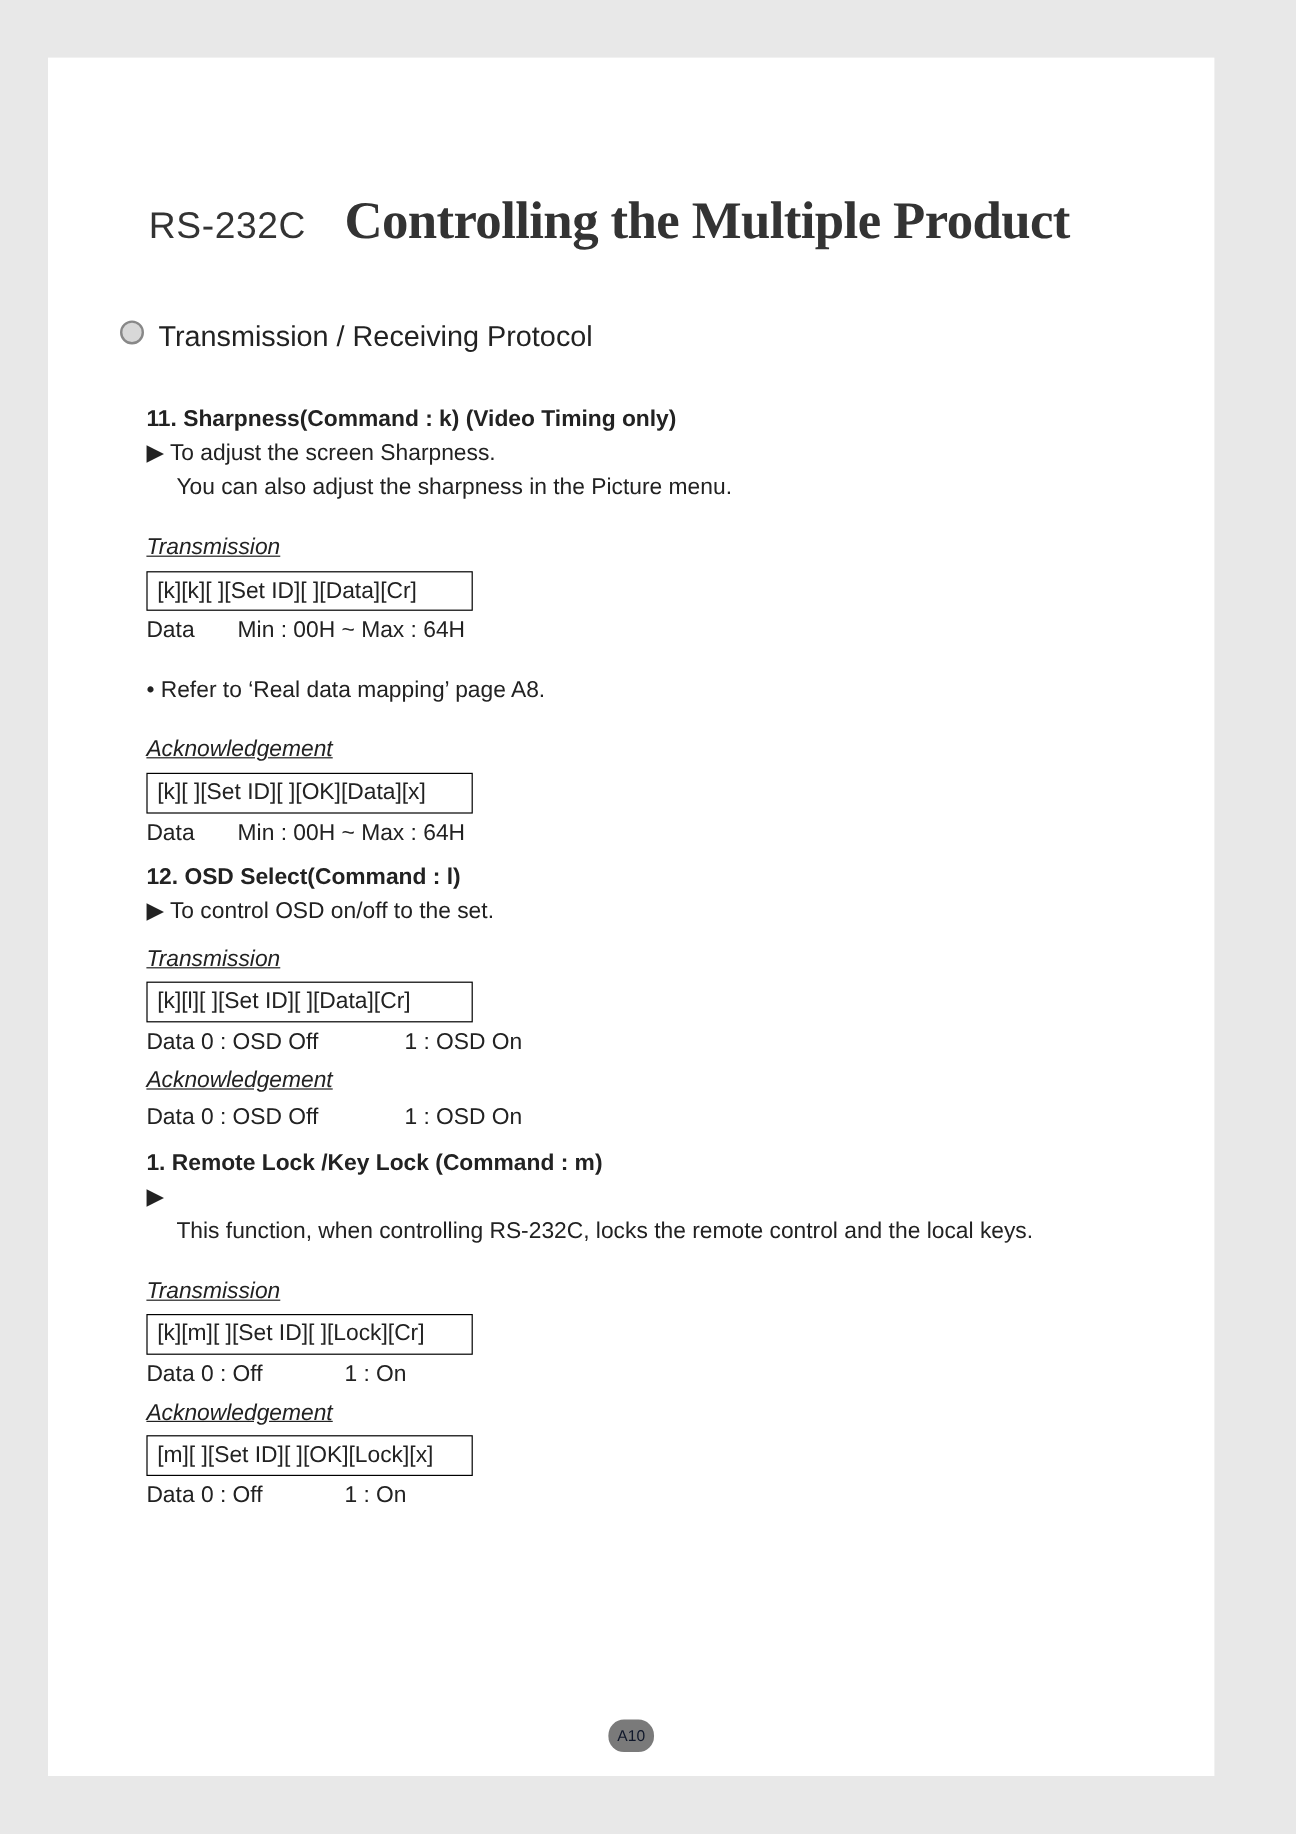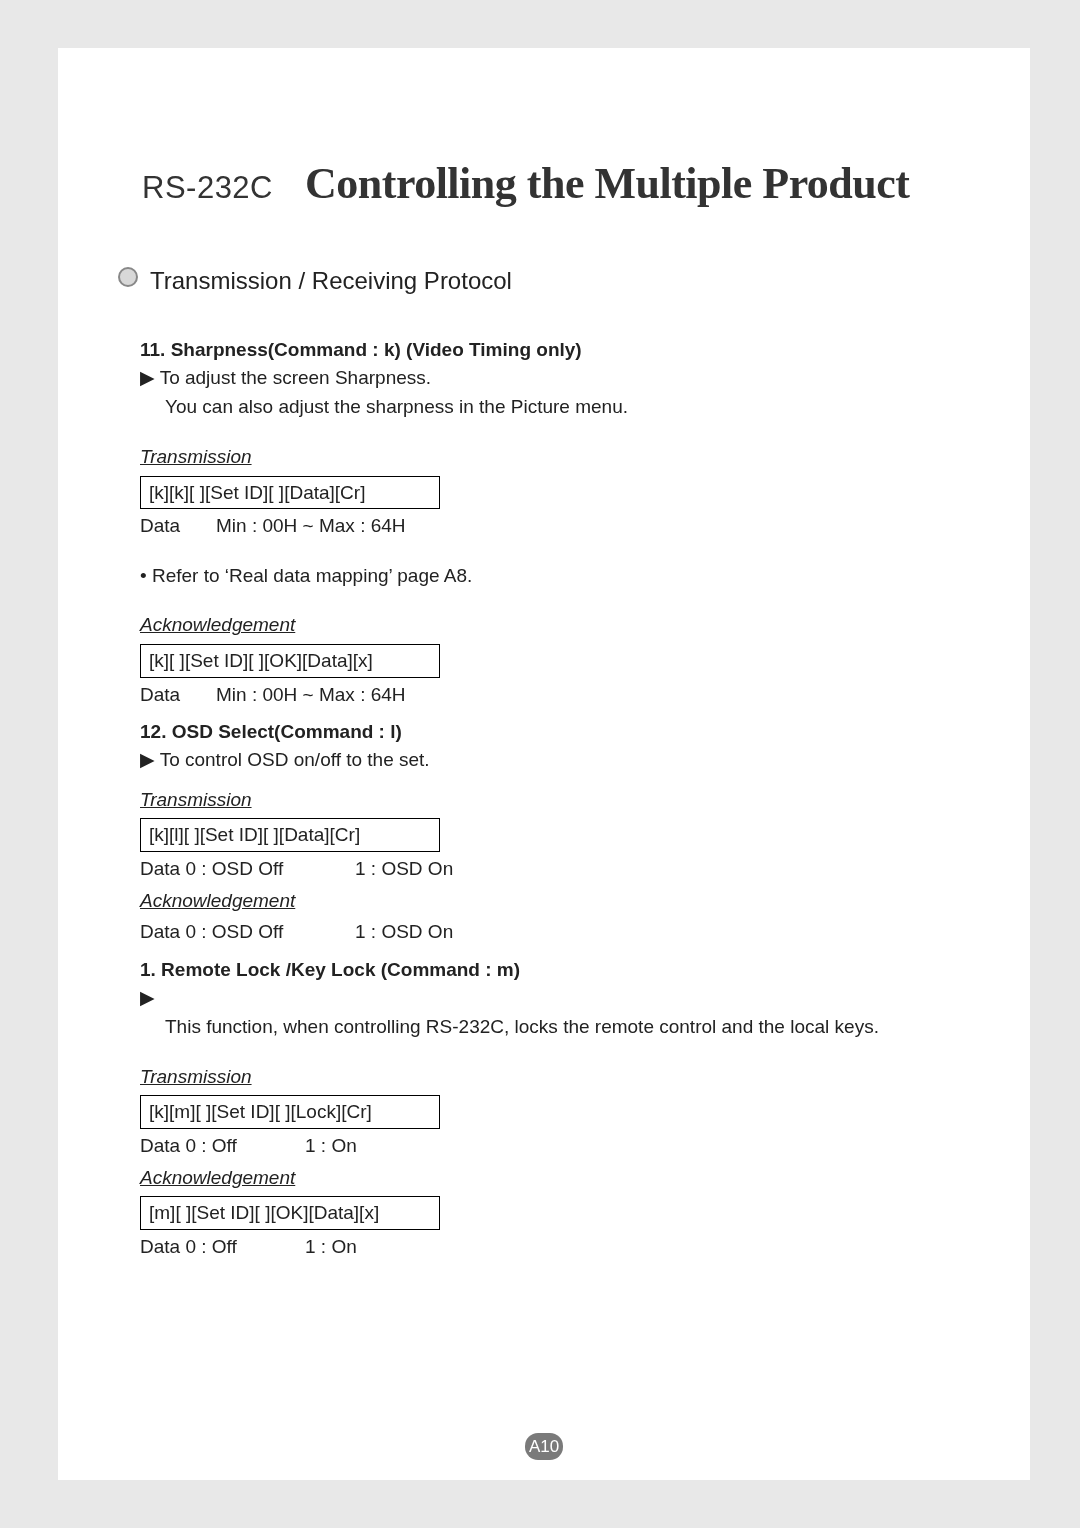--- a/index.html
+++ b/index.html
@@ -5,21 +5,21 @@
   * { margin: 0; padding: 0; box-sizing: border-box; }
   body {
     background: #e8e8e8;
     font-family: Arial, Helvetica, sans-serif;
     width: 1080px;
     height: 1528px;
     position: relative;
   }
   .page {
     position: absolute;
-    left: 58px;
+    left: 40px;
     top: 48px;
     width: 972px;
     height: 1432px;
     background: #ffffff;
     padding: 110px 68px 36px 72px;
   }
   .title-row {
     display: flex;
     align-items: baseline;
     gap: 32px;
@@ -69,43 +69,43 @@
   .indent-desc { margin-left: 25px; }
   .label-uline {
     font-style: italic;
     text-decoration: underline;
     margin-top: 24px;
     margin-bottom: 6px;
   }
   .proto-box {
     border: 1.5px solid #000;
     padding: 3px 8px;
-    width: 300px;
+    width: 272px;
     font-size: 19px;
     margin-bottom: 4px;
   }
   .data-row { display: flex; }
   .data-row .lbl { min-width: 76px; }
   .data-indent { margin-left: 32px; }
   .refer { margin-top: 24px; }
   .two-col { display: flex; gap: 25px; }
   .two-col span:first-child { width: 190px; display: inline-block; }
   .tight-top { margin-top: 14px; }
   .mb-sm { margin-bottom: 2px; }
   .page-badge {
     position: absolute;
     left: 50%;
     transform: translateX(-50%);
     bottom: 20px;
     width: 38px;
     height: 27px;
     background: #7a7a7a;
     border-radius: 13px;
-    color: #ffffff;
-    font-size: 17px;
+    color: #0f172a;
+    font-size: 13px;
     display: flex;
     align-items: center;
     justify-content: center;
   }
   .desc-block { margin-bottom: 4px; }
   .cmd-block { margin-top: 12px; }
 </style>
 </head>
 <body>
 
@@ -177,21 +177,21 @@
       <div class="indent-desc">This function, when controlling RS-232C, locks the remote control and the local keys.</div>
 
       <div class="label-uline">Transmission</div>
       <div class="proto-box">[k][m][ ][Set ID][ ][Lock][Cr]</div>
       <div class="two-col mb-sm">
         <span style="width:140px;display:inline-block">Data 0 : Off</span>
         <span>1 : On</span>
       </div>
 
       <div class="label-uline" style="margin-top:6px">Acknowledgement</div>
-      <div class="proto-box">[m][ ][Set ID][ ][OK][Data][x]</div>
+      <div class="proto-box">[m][ ][Set ID][ ][OK][Lock][x]</div>
       <div class="two-col">
         <span style="width:140px;display:inline-block">Data 0 : Off</span>
         <span>1 : On</span>
       </div>
     </div>
 
   </div>
 
   <div class="page-badge">A10</div>
 

